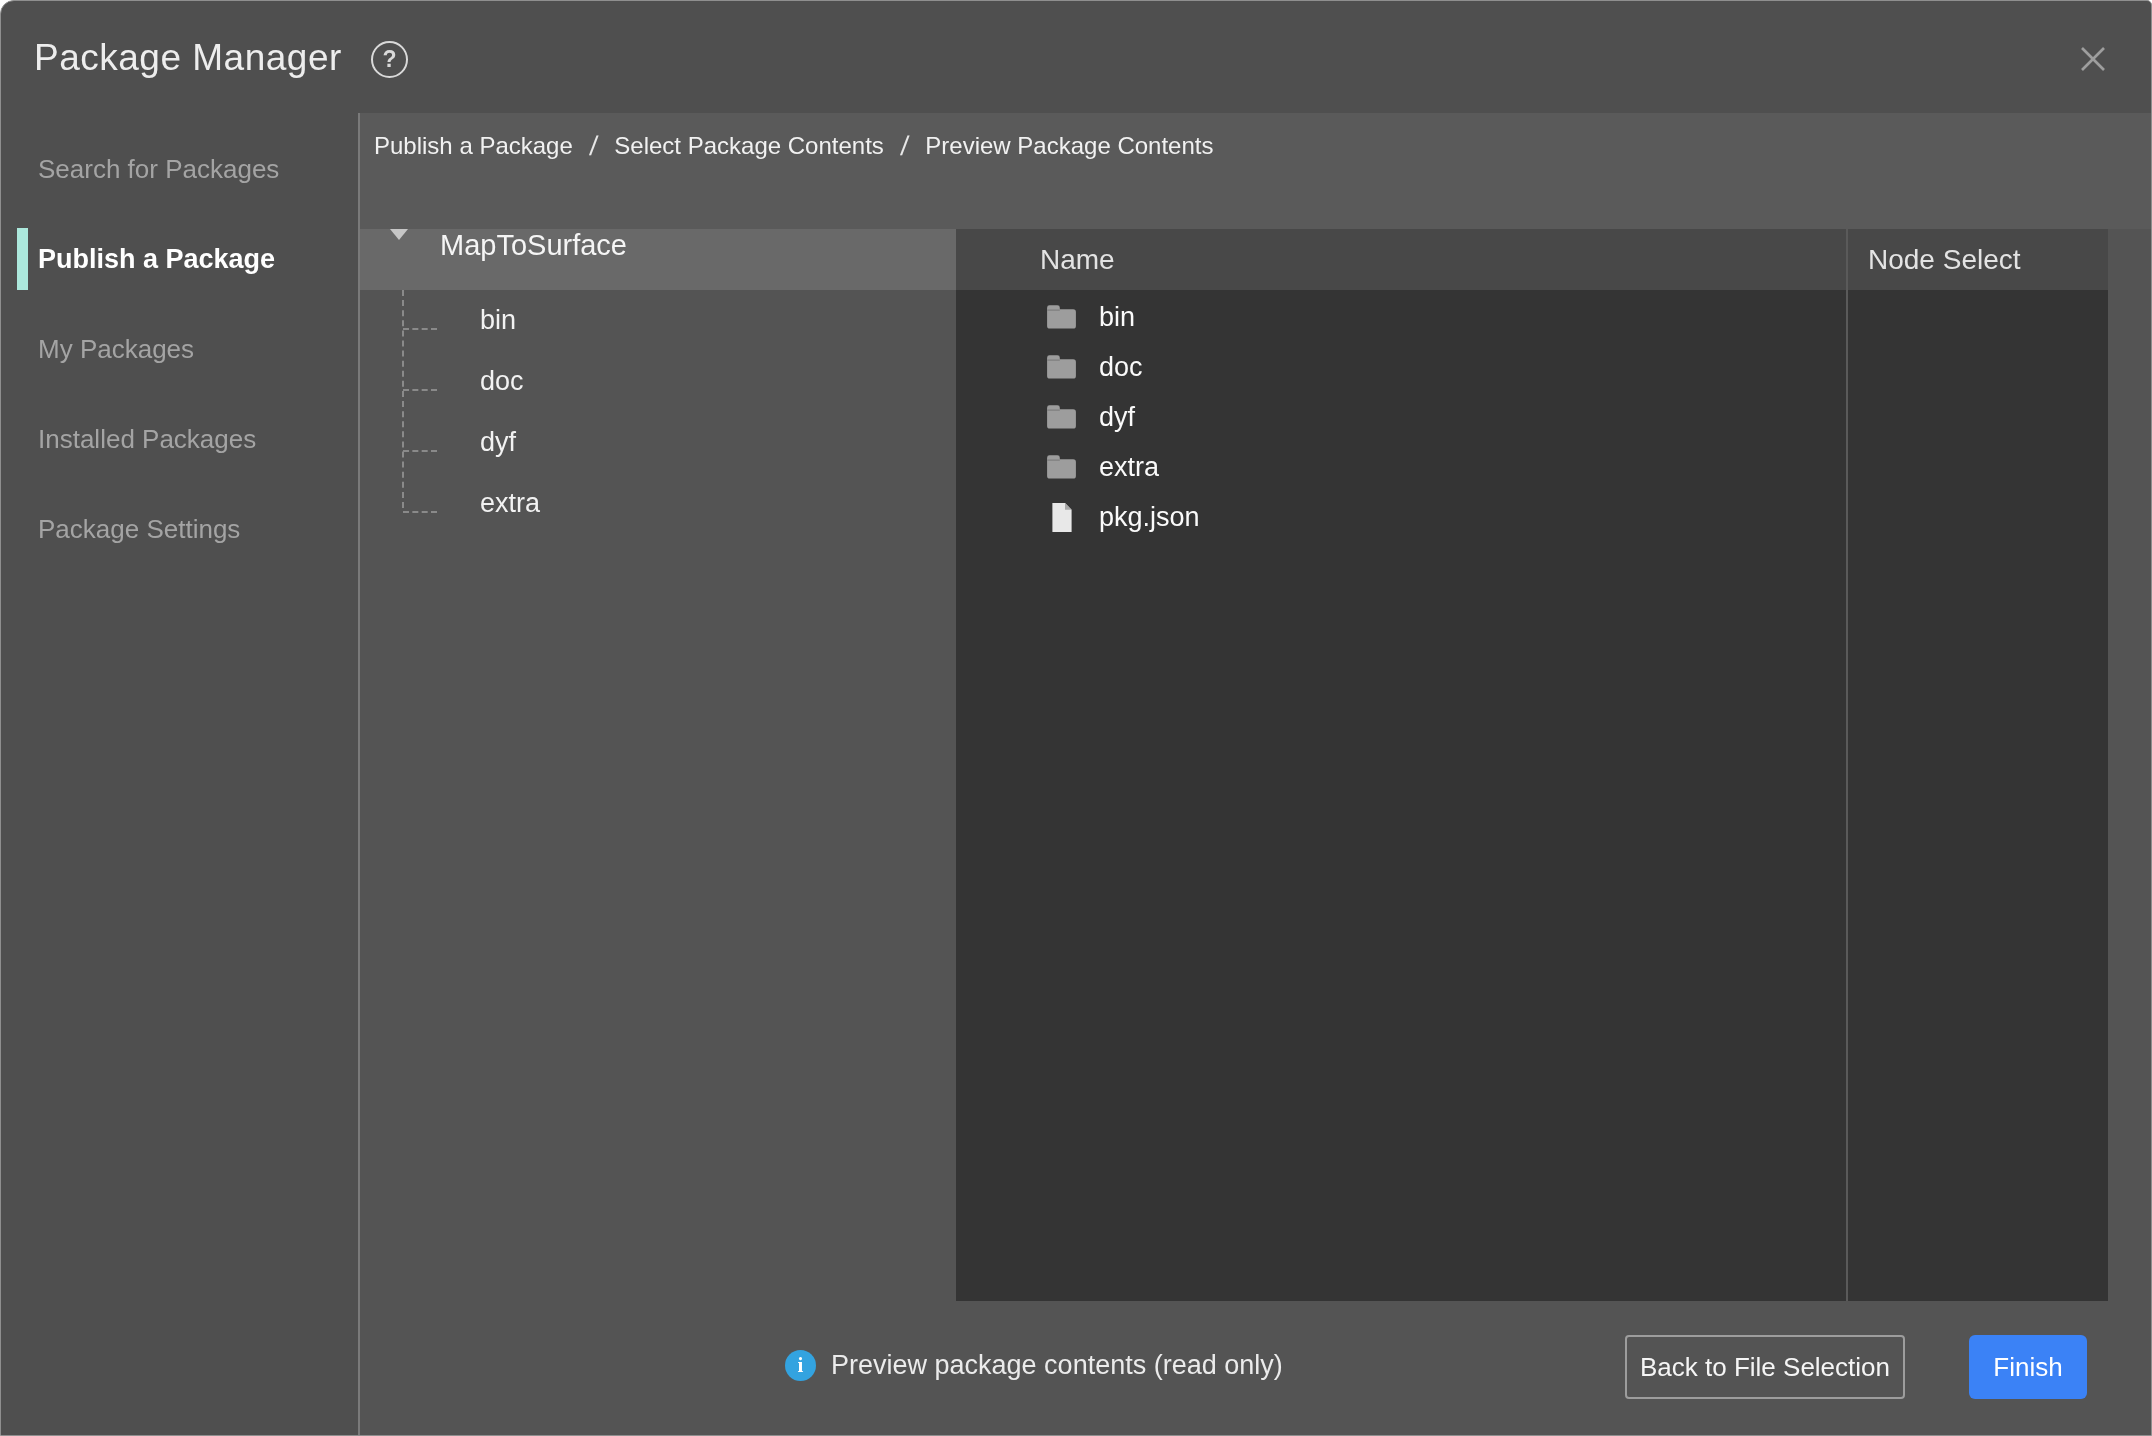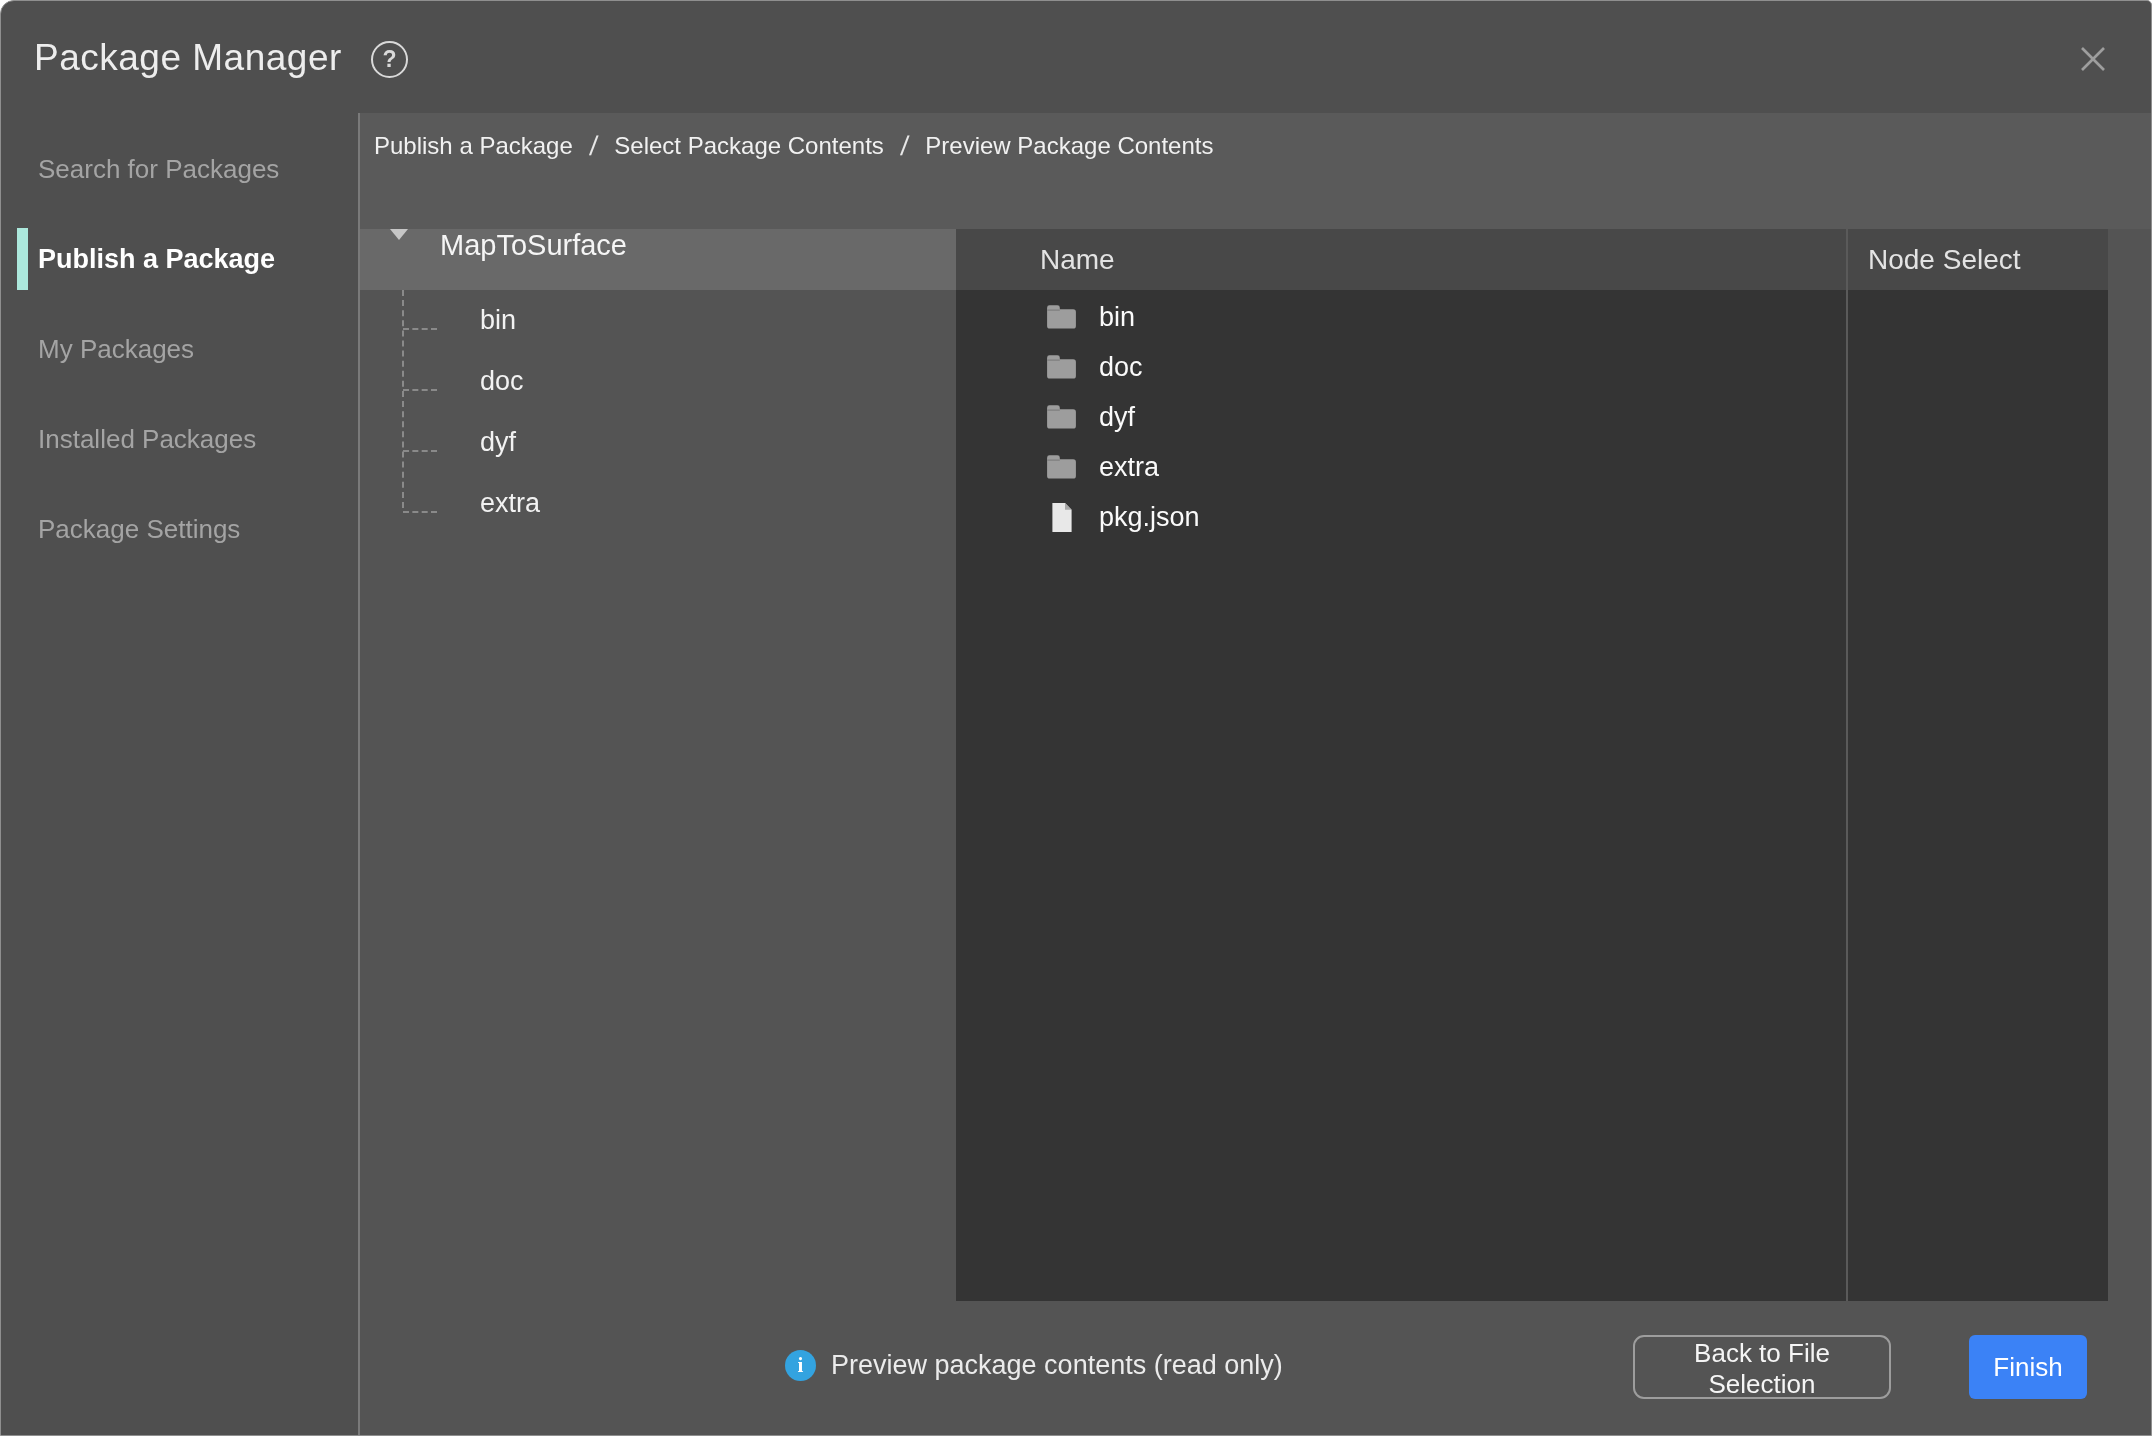--- a/index.html
+++ b/index.html
@@ -53,23 +53,23 @@
   .col-div{position:absolute;left:890px;top:0;height:1072px;width:2px;background:#5a5a5a;z-index:2;}
   .trow{height:50px;display:flex;align-items:center;cursor:pointer;}
   .trow .icon{margin-left:91px;width:29px;display:flex;justify-content:center;}
   .trow .lbl{margin-left:23px;font-size:27px;color:#fafafa;}
   
   .note{position:absolute;left:425px;top:1237px;display:flex;align-items:center;gap:15px;}
   .info-badge{width:31px;height:31px;border-radius:50%;background:#33a3e0;color:#ffffff;
               font-size:21px;font-weight:bold;font-family:"Liberation Serif",serif;
               display:flex;align-items:center;justify-content:center;}
   .note-text{font-size:27px;color:#ebebeb;}
-  .btn-back{position:absolute;left:1265px;top:1222px;width:258px;height:64px;
-            background:transparent;border:2px solid #9d9d9d;border-radius:11px;
-            color:#f5f5f5;font-size:26px;cursor:pointer;margin-left:8px;}
+  .btn-back{position:absolute;left:1265px;top:1222px;width:280px;height:64px;
+            background:transparent;border:2px solid #9d9d9d;border-radius:4px;
+            color:#f5f5f5;font-size:26px;cursor:pointer;}
   .btn-finish{position:absolute;left:1609px;top:1222px;width:118px;height:64px;
             background:#3b82f6;border:none;border-radius:6px;
             color:#ffffff;font-size:26px;cursor:pointer;}
 </style>
 </head>
 <body>
 
 <div id="window">
 
   <div class="title">Package Manager</div>

